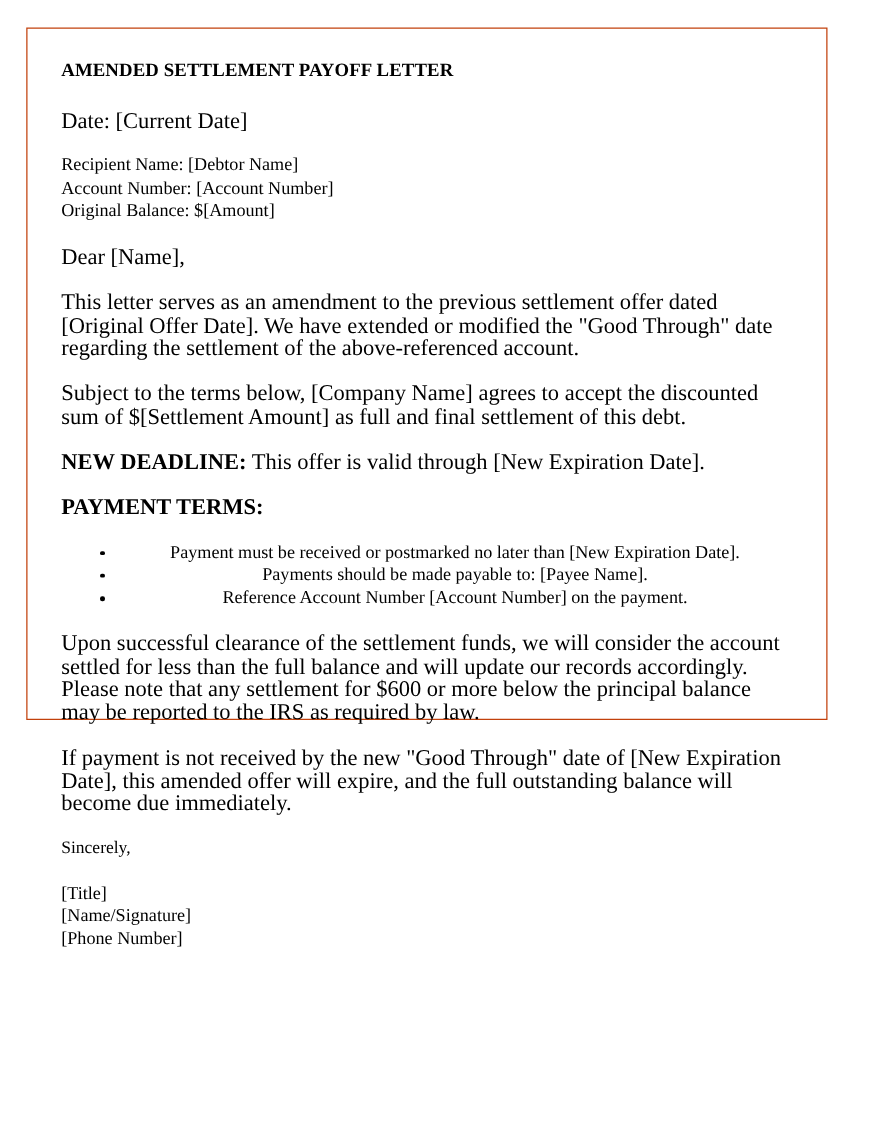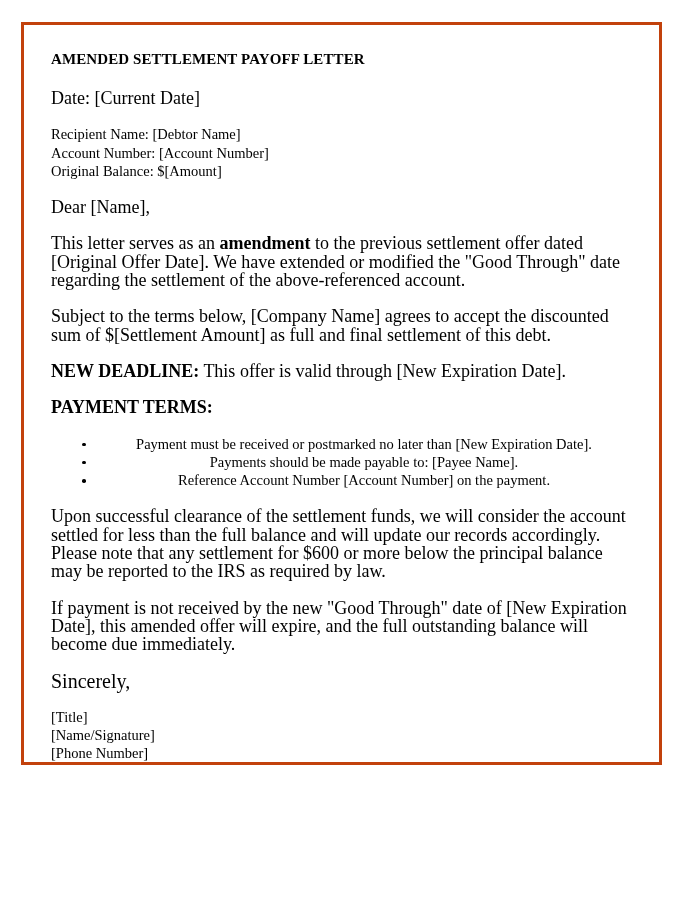--- a/index.html
+++ b/index.html
@@ -13,23 +13,23 @@
     height: 900px;
     font-family: "Liberation Serif", "DejaVu Serif", serif;
     color: #000000;
     -webkit-font-smoothing: antialiased;
   }
   .page {
     position: absolute;
     left: 21px;
     top: 22px;
     width: 641px;
-    height: 743px;
+    height: 554px;
     box-sizing: border-box;
-    border: 3px solid #c2410c;
+    border: 1px solid #c2410c;
     background: #ffffff;
     padding: 24px 26px 0 27px;
   }
   .doc-title {
     font-size: 15px;
     font-weight: bold;
     line-height: 20px;
     margin: 0 0 20px 0;
     letter-spacing: 0.1px;
   }
@@ -45,21 +45,21 @@
     margin: 0 0 18px 0;
   }
   .field-list .line {
     display: block;
   }
   .lead {
     font-weight: bold;
   }
   em.b {
     font-style: normal;
-    font-weight: bold;
+    font-weight: normal;
   }
   ul.terms {
     margin: 0 0 18px 0;
     padding: 0 0 0 44px;
     list-style: none;
     font-size: 14.5px;
     line-height: 18.3px;
     text-align: center;
   }
   ul.terms li {
@@ -79,21 +79,21 @@
   }
   .signature {
     font-size: 14.5px;
     line-height: 18.3px;
     margin: 0;
   }
   .signature .line {
     display: block;
   }
   .sincerely {
-    font-size: 20px;
+    font-size: 14px;
     line-height: 18.3px;
     margin: 0 0 18px 0;
   }
 </style>
 </head>
 <body>
 
 <div class="page">
 
   <h1 class="doc-title">AMENDED SETTLEMENT PAYOFF LETTER</h1>

